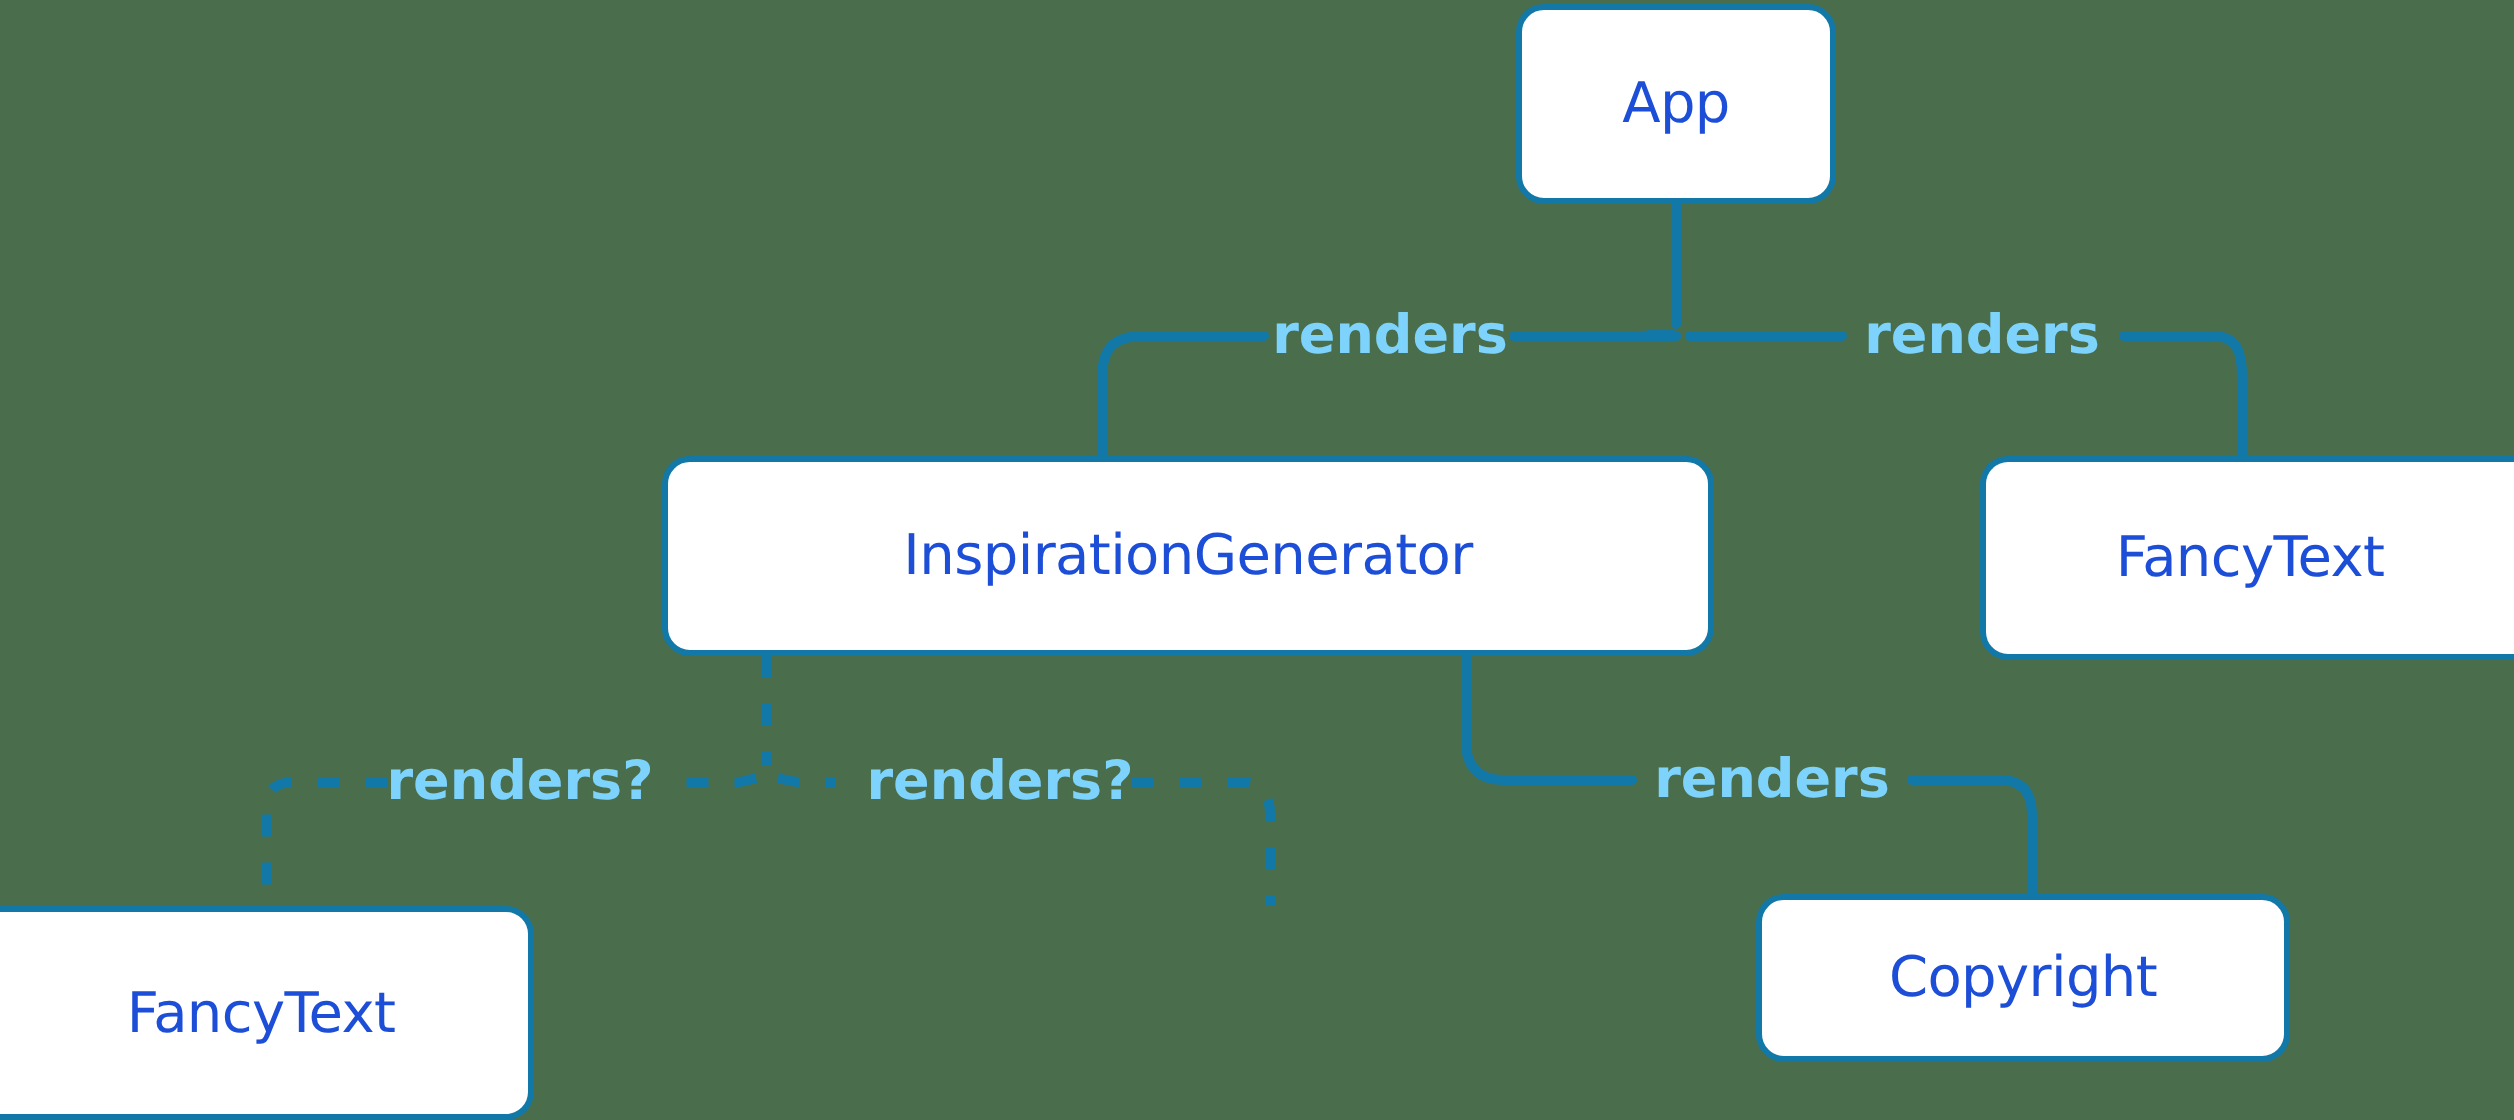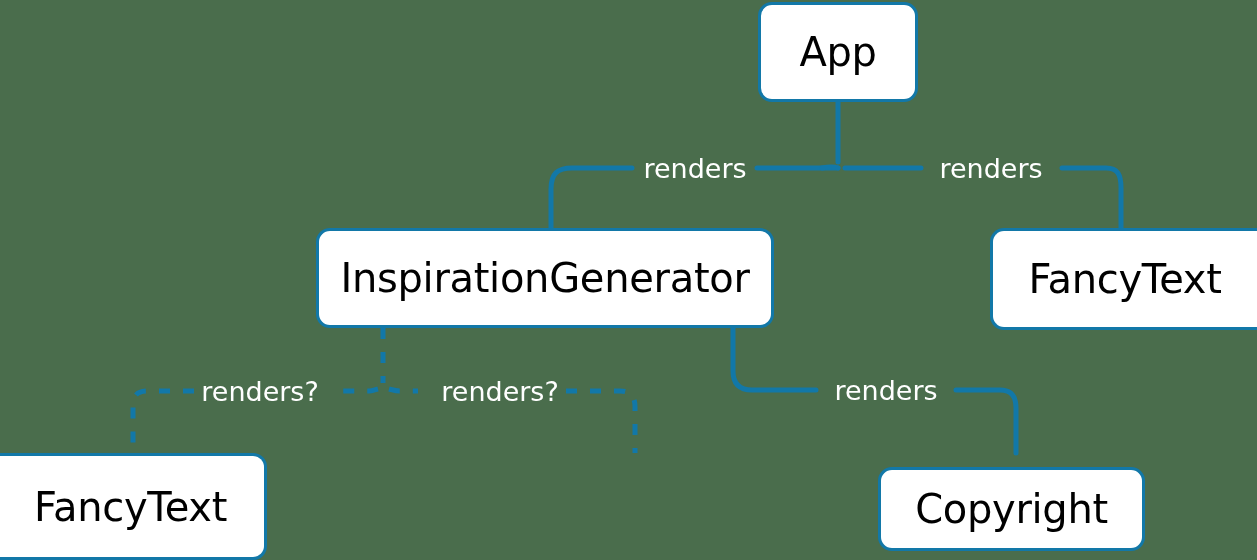--- a/index.html
+++ b/index.html
@@ -28,43 +28,43 @@
     box-sizing: border-box;
     background: #ffffff;
     border: 3px solid #1278a8;
     border-radius: 14px;
     display: flex;
     align-items: center;
     justify-content: center;
     z-index: 5;
   }
   .node-label {
-    color: #000000;
-    font-size: 40px;
+    color: #1d4ed8;
+    font-size: 28px;
     font-weight: 400;
     letter-spacing: -0.3px;
     line-height: 1;
     white-space: nowrap;
   }
   .edge-label {
     position: absolute;
-    color: #ffffff;
+    color: #7dd3fc;
     font-size: 27px;
-    font-weight: 400;
+    font-weight: 700;
     line-height: 1;
     white-space: nowrap;
     transform: translate(-50%, -50%);
     z-index: 4;
   }
   #node-app          { left: 758px;  top: 2px;   width: 160px; height: 100px; }
-  #node-inspgen      { left: 316px;  top: 228px; width: 458px; height: 100px; align-items: center; }
+  #node-inspgen      { left: 331px;  top: 228px; width: 526px; height: 100px; align-items: center; }
   #node-fancytext-r  { left: 990px;  top: 228px; width: 267px; height: 102px; border-right-width: 0; border-top-right-radius: 0; border-bottom-right-radius: 0; }
   #node-fancytext-b  { left: -3px;   top: 453px; width: 270px; height: 107px; border-left-width: 0; border-top-left-radius: 0; border-bottom-left-radius: 0; }
   #node-color        { left: 538px;  top: 453px; width: 182px; height: 100px; }
-  #node-copyright    { left: 878px;  top: 467px; width: 267px; height: 84px; }
+  #node-copyright    { left: 878px;  top: 447px; width: 267px; height: 84px; }
 
   #label-renders-left   { left: 695px; top: 168px; }
   #label-renders-right  { left: 991px; top: 168px; }
   #label-renders-q1     { left: 260px; top: 391px; }
   #label-renders-q2     { left: 500px; top: 391px; }
   #label-renders-bottom { left: 886px; top: 390px; }
 </style>
 </head>
 <body>
 

